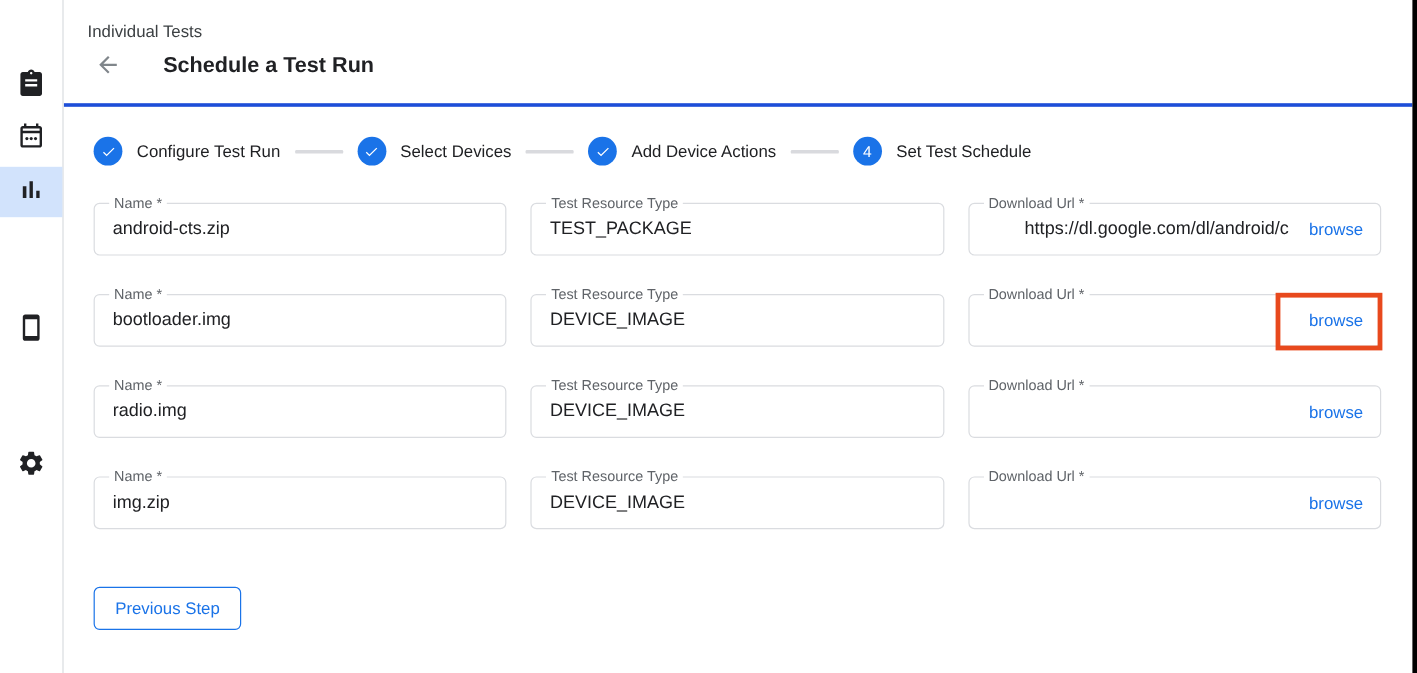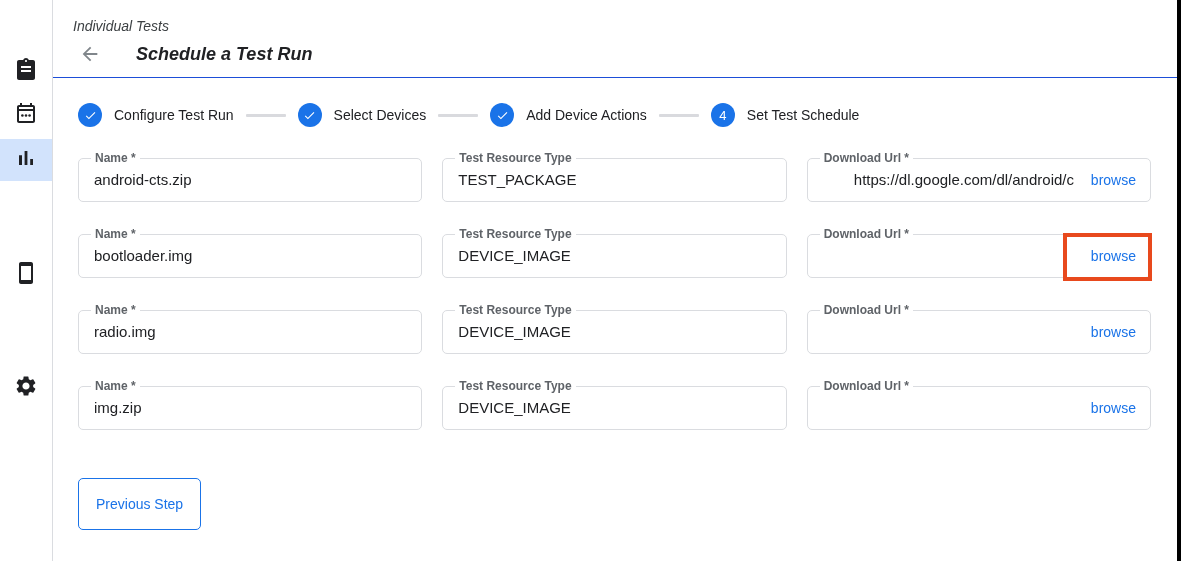--- a/index.html
+++ b/index.html
@@ -21,21 +21,21 @@
     position: absolute; left: 0; width: 52px; height: 42px;
     display: flex; align-items: center; justify-content: center;
     cursor: pointer;
   }
   .nav-item svg { width: 24px; height: 24px; fill: #202124; }
   .nav-item.active { background: var(--selected-bg, #d2e3fc); }
 
   
   .content { position: absolute; left: 53px; top: 0; width: 1124px; height: 561px; }
 
-  .page-header { position: relative; height: 78px; border-bottom: 1px solid #1d4ed8; font-style: italic; }
+  .page-header { position: relative; height: 89px; border-bottom: 3px solid #1d4ed8; }
   .breadcrumb {
     position: absolute; left: 20px; top: 18px;
     font-size: 14px; color: #3c4043;
   }
   .title-row { position: absolute; left: 25px; top: 44px; display: flex; align-items: flex-start; }
   .back-btn { width: 24px; height: 24px; cursor: pointer; display: flex; align-items: center; justify-content: center; }
   .back-btn svg { width: 22px; height: 22px; fill: #80868b; }
   .page-title { margin-left: 34px; font-size: 18px; color: #202124; }
 
   
@@ -55,40 +55,40 @@
   .form-area { margin: 0 26px 0 25px; }
   .frow { display: flex; gap: 20px; margin-top: 32px; }
   .frow.first { margin-top: 31px; }
   .ffield {
     flex: 1; position: relative; height: 44px;
     border: 1px solid #dadce0; border-radius: 5px; background: #fff;
   }
   .flabel {
     position: absolute; top: -8px; left: 12px;
     background: #fff; padding: 0 4px;
-    font-size: 12px; color: #5f6368; white-space: nowrap; font-weight: bold;
+    font-size: 12px; color: #5f6368; white-space: nowrap;
   }
   .fvalue {
     padding: 0 15px; line-height: 42px; font-size: 15px; color: #202124;
     white-space: nowrap; overflow: hidden;
   }
   .url .fvalue { padding-right: 76px; text-align: right; }
   .browse-link {
     position: absolute; right: 14px; top: 0; line-height: 42px;
     color: var(--accent, #1a73e8); font-size: 14px; cursor: pointer; text-align: right;
   }
   .annotation-box {
     position: absolute; top: -2px; right: -2px; width: 89px; height: 48px;
     border: 4px solid var(--annotation, #e8491d); pointer-events: none; z-index: 3;
   }
 
   
   .actions { margin: 48px 0 0 25px; display: flex; align-items: center; }
   .btn {
-    height: 52px; border-radius: 5px; font-size: 14px;
+    height: 36px; border-radius: 5px; font-size: 14px;
     font-family: "Liberation Sans", sans-serif; cursor: pointer;
     display: inline-flex; align-items: center; padding: 0 17px;
   }
   .btn-outlined {
     background: #fff; color: var(--accent, #1a73e8);
     border: 1px solid var(--accent, #1a73e8);
   }
   .btn-filled {
     background: var(--accent, #1a73e8); color: #fff; border: none; margin-left: 21px;
   }

